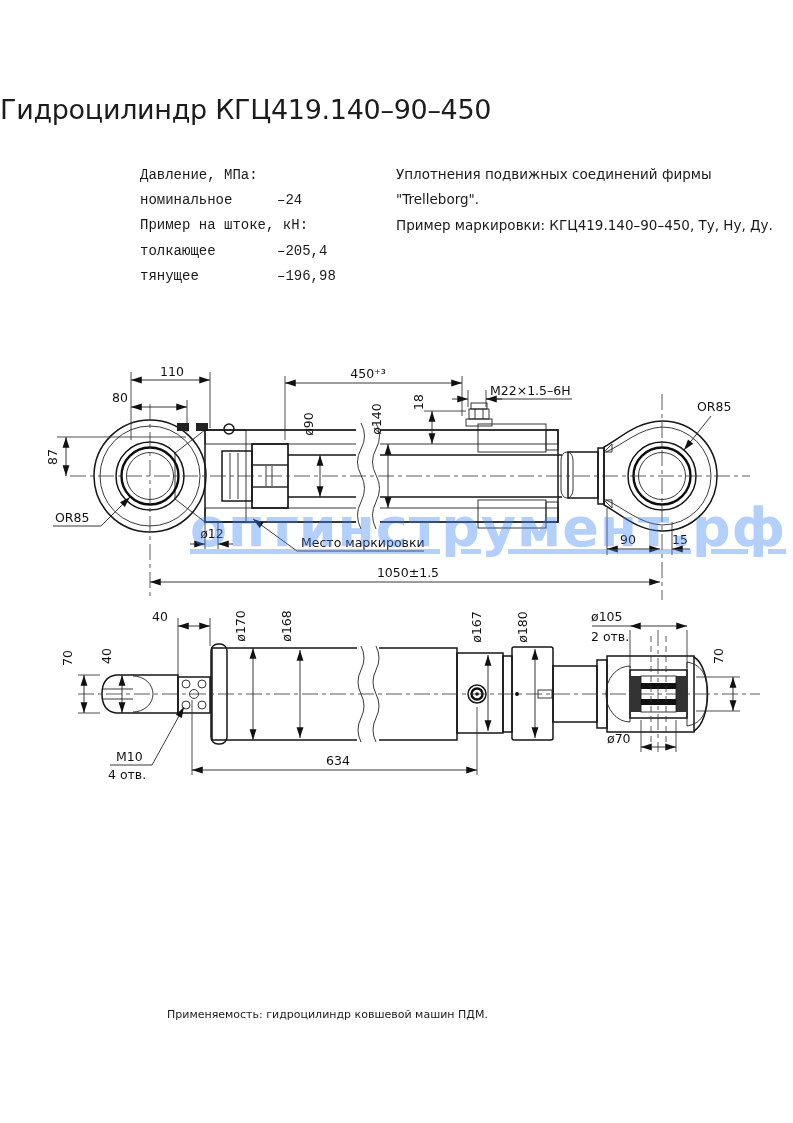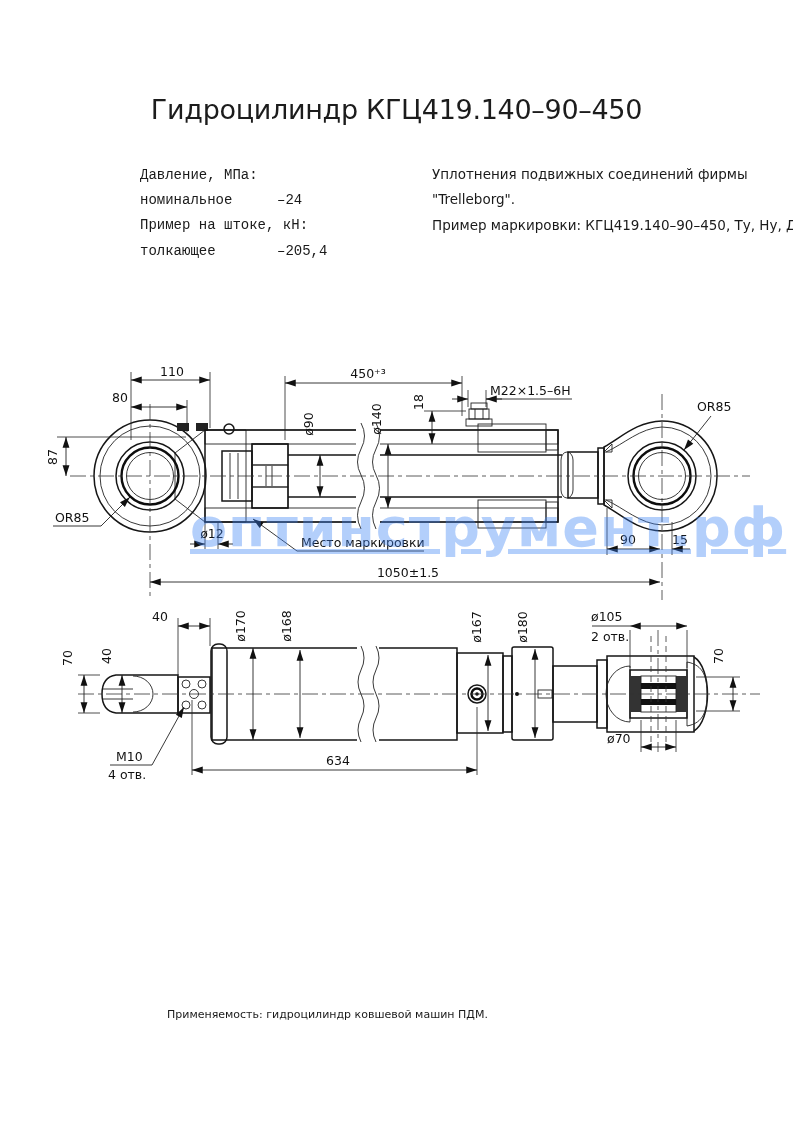--- a/index.html
+++ b/index.html
@@ -1,23 +1,23 @@
 <!DOCTYPE html>
 <html><head>
 <meta charset="utf-8">
 <style>
   html,body{margin:0;padding:0;background:#fff;}
   .sheet{position:relative;width:793px;height:1123px;background:#ffffff;overflow:hidden;
          font-family:"DejaVu Sans",sans-serif;color:#1a1a1a;}
-  .title{position:absolute;top:94px;left:0;width:100%;text-align:center;
+  .title{position:absolute;top:94px;left:0;width:100%;
          font-size:27px;font-weight:400;letter-spacing:-0.3px;color:#1c1c1c;}
   .specs{position:absolute;left:140px;top:163px;width:250px;font-size:14px;line-height:25.2px;}
   .srow{position:relative;height:25.2px;white-space:nowrap;font-family:Liberation Mono, monospace;}
   .srow .val{position:absolute;left:137px;top:0;}
-  .notes{position:absolute;left:432px;top:162px;width:340px;font-size:13.5px;line-height:25.4px;white-space:nowrap;}
+  .notes{position:absolute;left:396px;top:162px;width:340px;font-size:13.5px;line-height:25.4px;white-space:nowrap;}
   .watermark{position:absolute;left:190px;top:496px;width:520px;
              font-size:54px;font-weight:700;letter-spacing:1px;color:#3b82f6;opacity:.38;
              white-space:nowrap;pointer-events:none;text-decoration:underline;}
   .applicability{position:absolute;left:167px;top:1008px;font-size:11px;}
   svg{position:absolute;left:0;top:0;}
   .med{stroke:#161616;stroke-width:1.5;fill:none;}
   .thin{stroke:#222;stroke-width:0.9;fill:none;}
   .thick{stroke:#0d0d0d;stroke-width:2.4;fill:none;}
   .cl{stroke:#333;stroke-width:0.8;fill:none;stroke-dasharray:16 4 4 4;}
   .dash{stroke:#333;stroke-width:0.8;fill:none;stroke-dasharray:6 4;}
@@ -31,20 +31,21 @@
 
 <div class="sheet">
 
   <div class="title">Гидроцилиндр КГЦ419.140–90–450</div>
 
   <div class="specs">
     <div class="srow"><span>Давление, МПа:</span><span class="val"></span></div>
     <div class="srow"><span>номинальное</span><span class="val">–24</span></div>
     <div class="srow"><span>Пример на штоке, кН:</span><span class="val"></span></div>
     <div class="srow"><span>толкающее</span><span class="val">–205,4</span></div>
+    <div class="srow"><span>тянущее</span><span class="val">–196,98</span></div>
   </div>
 
   <div class="notes">
     <div>Уплотнения подвижных соединений фирмы</div>
     <div>"Trelleborg".</div>
     <div>Пример маркировки: КГЦ419.140–90–450, Ту, Ну, Ду.</div>
   </div>
 
   <svg width="793" height="1123" viewBox="0 0 793 1123">
     <defs>

